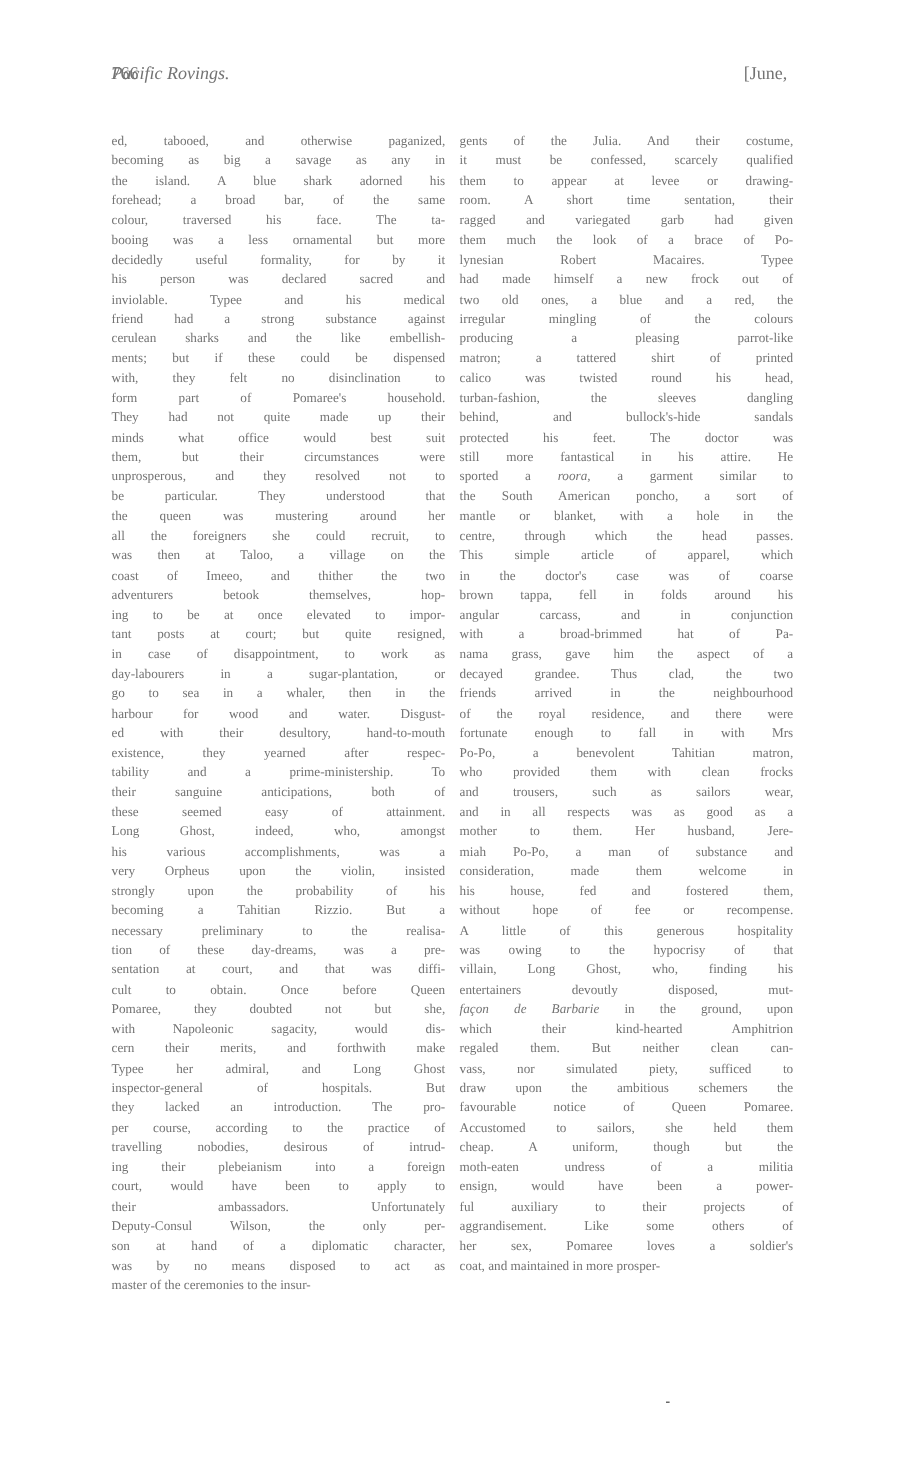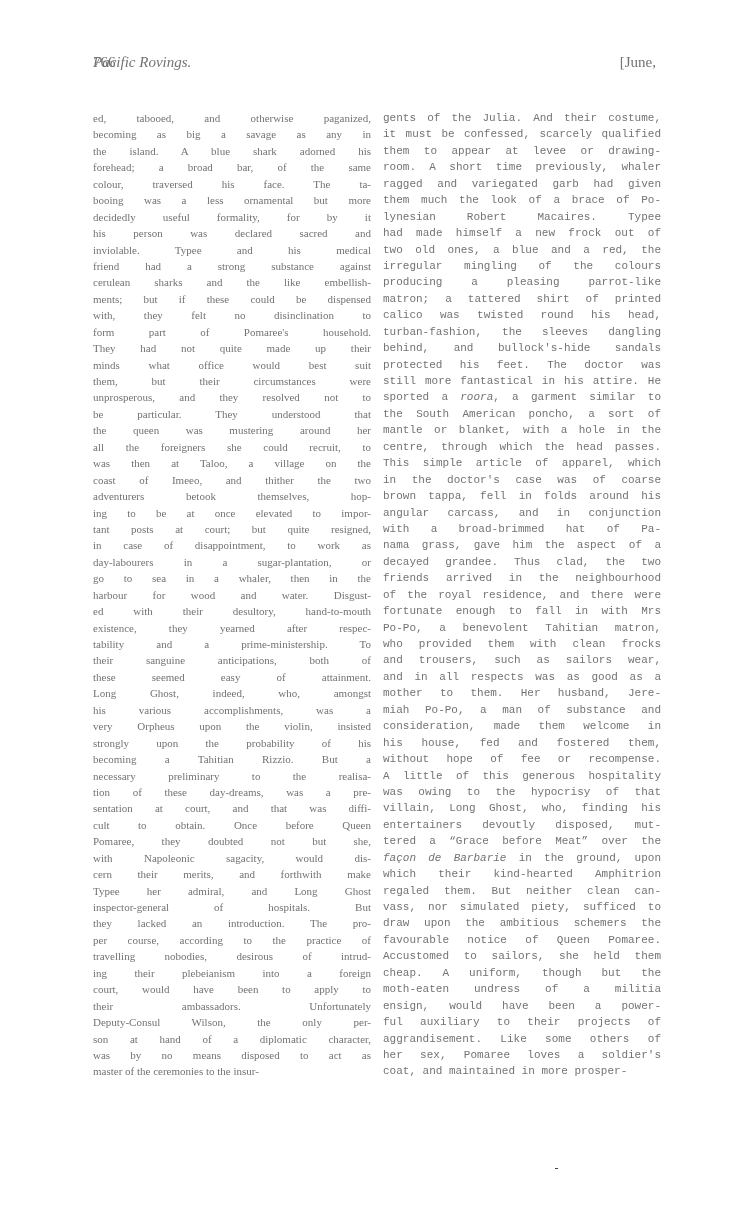--- a/index.html
+++ b/index.html
@@ -14,21 +14,21 @@
     font-size: 15px; line-height: 24px;
   }
   .running-head .folio { position: absolute; left: 0; top: 0; }
   .running-head .title { position: absolute; left: 0; right: 0; font-style: italic; }
   .running-head .date { position: absolute; right: 0; top: 0; }
   .col {
     position: absolute; top: 78px; width: 278px;
     font-size: 11px; line-height: 16.45px; margin-top: 32px;
   }
   .col.left { left: 93px; }
-  .col.right { left: 383px; font-family: Liberation Mono, monospace; }
+  .col.right { left: 383px; }
   .line {
     display: block; height: 16.45px; white-space: nowrap;
     text-align: justify; text-align-last: justify;
     overflow: visible;
   }
   .line.last { text-align-last: left; }
   .line i { font-style: italic; }
   .mark {
     position: absolute; left: 555px; top: 1168px; width: 3px; height: 1px; background: #444;
   }
@@ -101,21 +101,21 @@
       <span class="line">their ambassadors.  Unfortunately</span>
       <span class="line">Deputy-Consul Wilson, the only per-</span>
       <span class="line">son at hand of a diplomatic character,</span>
       <span class="line">was by no means disposed to act as</span>
       <span class="line last">master of the ceremonies to the insur-</span>
     </div>
   <div class="col right" id="col-right">
       <span class="line">gents of the Julia.  And their costume,</span>
       <span class="line">it must be confessed, scarcely qualified</span>
       <span class="line">them to appear at levee or drawing-</span>
-      <span class="line">room.  A short time previously, whaler</span>
+      <span class="line">room.  A short time sentation, their</span>
       <span class="line">ragged and variegated garb had given</span>
       <span class="line">them much the look of a brace of Po-</span>
       <span class="line">lynesian Robert Macaires.  Typee</span>
       <span class="line">had made himself a new frock out of</span>
       <span class="line">two old ones, a blue and a red, the</span>
       <span class="line">irregular mingling of the colours</span>
       <span class="line">producing a pleasing parrot-like</span>
       <span class="line">matron; a tattered shirt of printed</span>
       <span class="line">calico was twisted round his head,</span>
       <span class="line">turban-fashion, the sleeves dangling</span>
@@ -142,21 +142,20 @@
       <span class="line">and in all respects was as good as a</span>
       <span class="line">mother to them.  Her husband, Jere-</span>
       <span class="line">miah Po-Po, a man of substance and</span>
       <span class="line">consideration, made them welcome in</span>
       <span class="line">his house, fed and fostered them,</span>
       <span class="line">without hope of fee or recompense.</span>
       <span class="line">A little of this generous hospitality</span>
       <span class="line">was owing to the hypocrisy of that</span>
       <span class="line">villain, Long Ghost, who, finding his</span>
       <span class="line">entertainers devoutly disposed, mut-</span>
-      <span class="line">tered a “Grace before Meat” over the</span>
       <span class="line"><i>façon de Barbarie</i> in the ground, upon</span>
       <span class="line">which their kind-hearted Amphitrion</span>
       <span class="line">regaled them.  But neither clean can-</span>
       <span class="line">vass, nor simulated piety, sufficed to</span>
       <span class="line">draw upon the ambitious schemers the</span>
       <span class="line">favourable notice of Queen Pomaree.</span>
       <span class="line">Accustomed to sailors, she held them</span>
       <span class="line">cheap.  A uniform, though but the</span>
       <span class="line">moth-eaten undress of a militia</span>
       <span class="line">ensign, would have been a power-</span>

